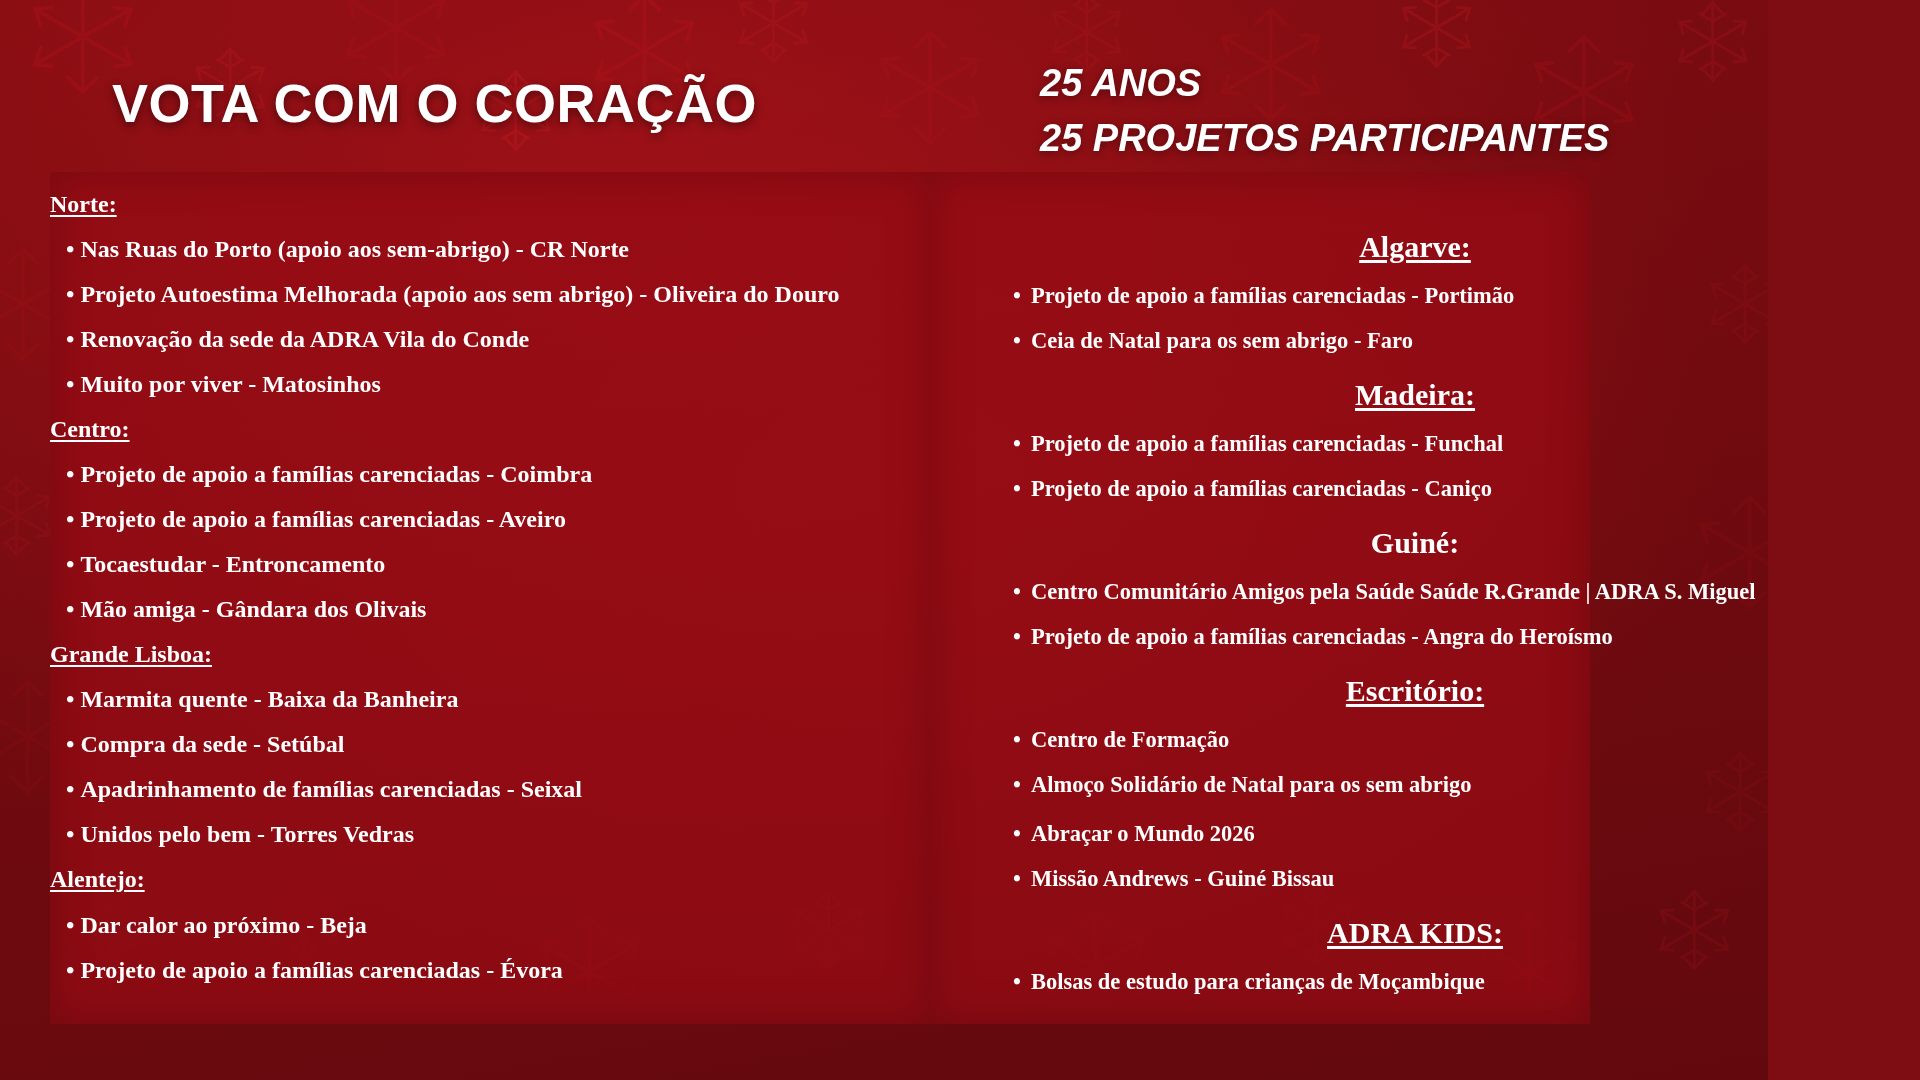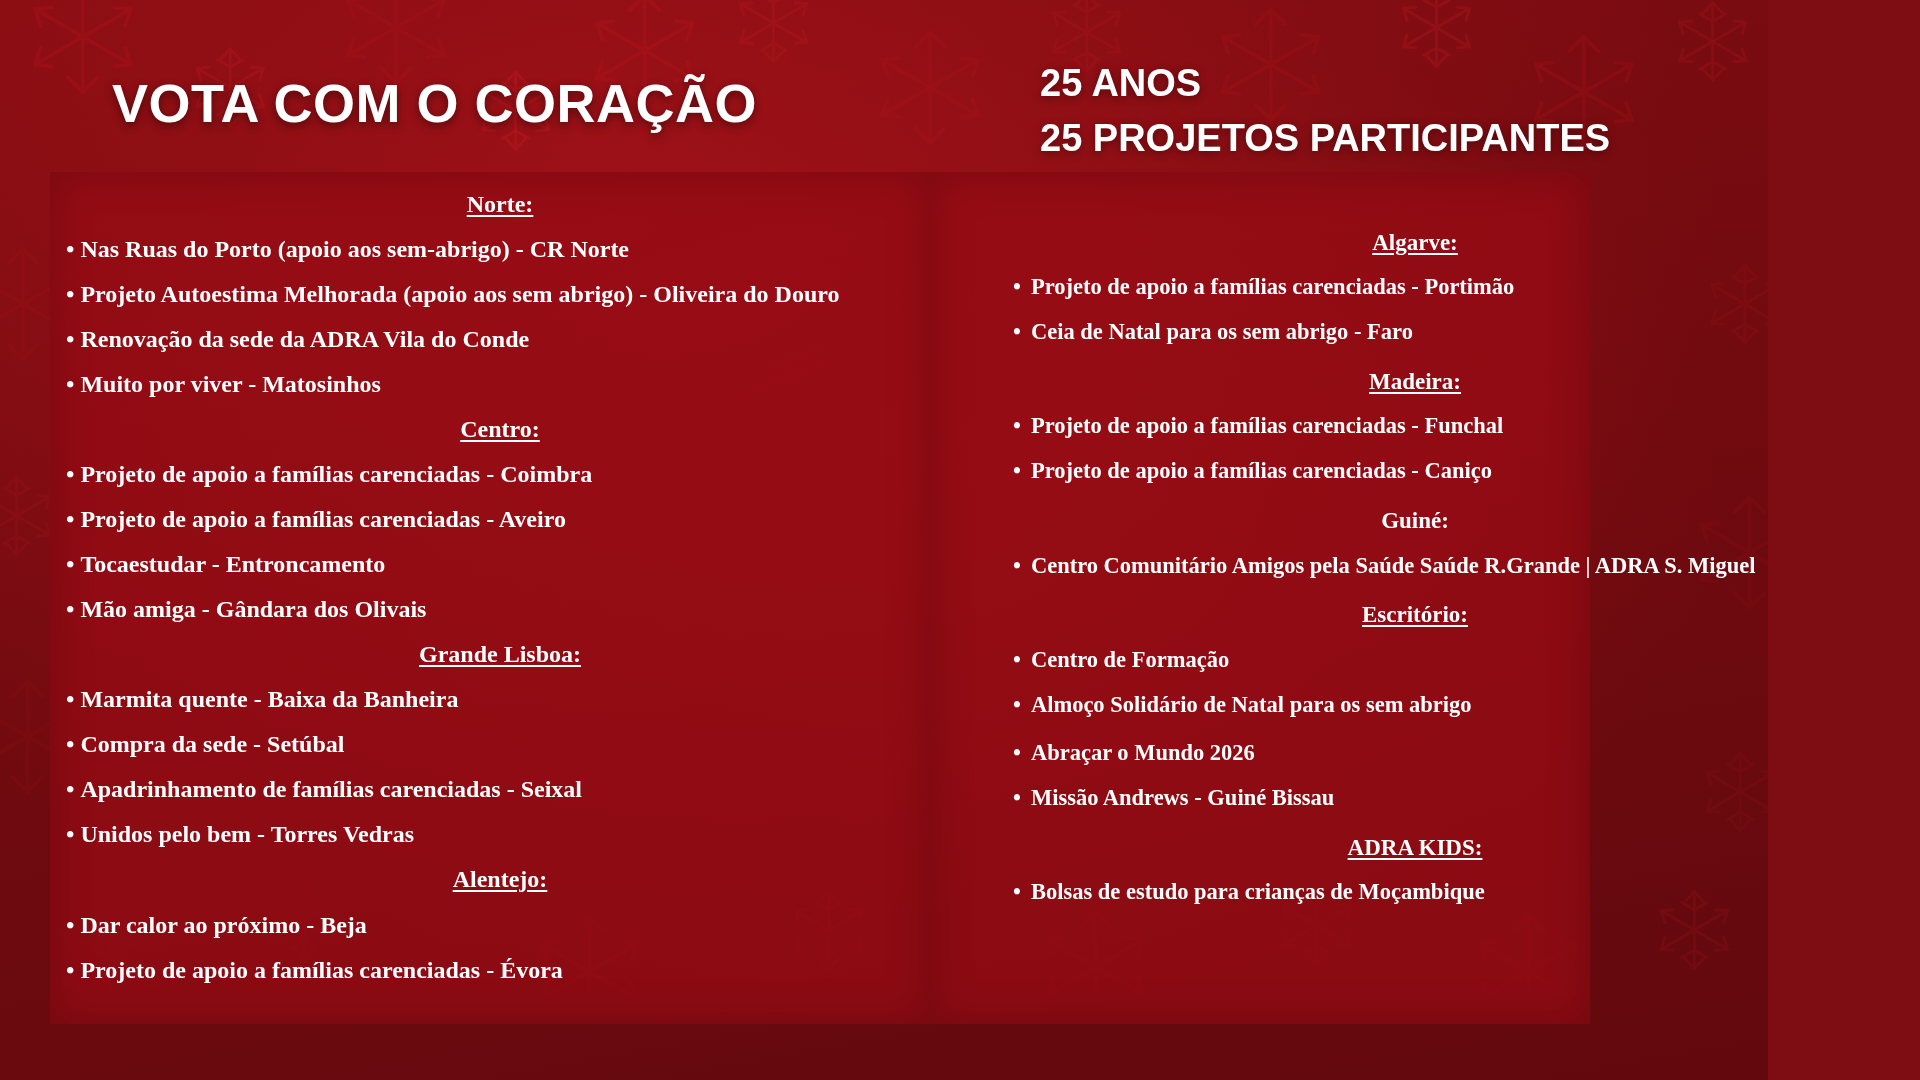--- a/index.html
+++ b/index.html
@@ -55,20 +55,21 @@
     position: absolute;
     left: 1040px;
     top: 56px;
     font-family: "Liberation Sans", sans-serif;
     font-weight: bold;
     font-size: 38px;
     line-height: 1.45;
     color: #ffffff;
     text-shadow: 0 2px 8px rgba(0,0,0,0.4);
     white-space: nowrap;
+    font-style: italic;
   }
 
   
   .panel {
     position: absolute;
     background: rgba(150, 12, 20, 0.78);
     box-shadow: 0 0 40px rgba(70,5,8,0.35) inset;
   }
   #panel-left {
     left: 50px;
@@ -105,30 +106,29 @@
   .group { margin-bottom: 16px; }
   #col-right .group { margin-bottom: 20px; }
 
   .group-title {
     font-weight: bold;
     text-decoration: underline;
     text-underline-offset: 3px;
   }
   #col-left .group-title {
     display: block;
-    text-align: center;
     padding-left: 0;
     margin-bottom: 2px;
     font-size: 24px;
   }
   #col-right .group-title {
     display: block;
     text-align: center;
     margin-bottom: 2px;
-    font-size: 23px;
+    font-size: 30px;
   }
   .group-title.no-underline { text-decoration: none; }
 
   .item {
     font-weight: bold;
     margin: 16px;
     padding: 0;
   }
   #col-left .item { margin-bottom: 3px; }
   #col-right .item { margin-bottom: 4px; padding-left: 22px; }
@@ -260,20 +260,21 @@
         <div class="item"><span class="bullet">•</span><span>Ceia de Natal para os sem abrigo - Faro</span></div>
       </div>
       <div class="group">
         <span class="group-title">Madeira:</span>
         <div class="item"><span class="bullet">•</span><span>Projeto de apoio a famílias carenciadas - Funchal</span></div>
         <div class="item"><span class="bullet">•</span><span>Projeto de apoio a famílias carenciadas - Caniço</span></div>
       </div>
       <div class="group">
         <span class="group-title no-underline">Guiné:</span>
         <div class="item"><span class="bullet">•</span><span>Centro  Comunitário Amigos pela Saúde Saúde R.Grande | ADRA S. Miguel</span></div>
+        <div class="item"><span class="bullet">•</span><span>Projeto de apoio a famílias carenciadas - Angra do Heroísmo</span></div>
       </div>
       <div class="group">
         <span class="group-title">Escritório:</span>
         <div class="item"><span class="bullet">•</span><span>Centro de Formação</span></div>
         <div class="item"><span class="bullet">•</span><span>Almoço Solidário de Natal para os sem abrigo</span></div>
       </div>
       <div class="group">
         <div class="item"><span class="bullet">•</span><span>Abraçar o Mundo 2026</span></div>
         <div class="item"><span class="bullet">•</span><span>Missão Andrews - Guiné Bissau</span></div>
       </div>

